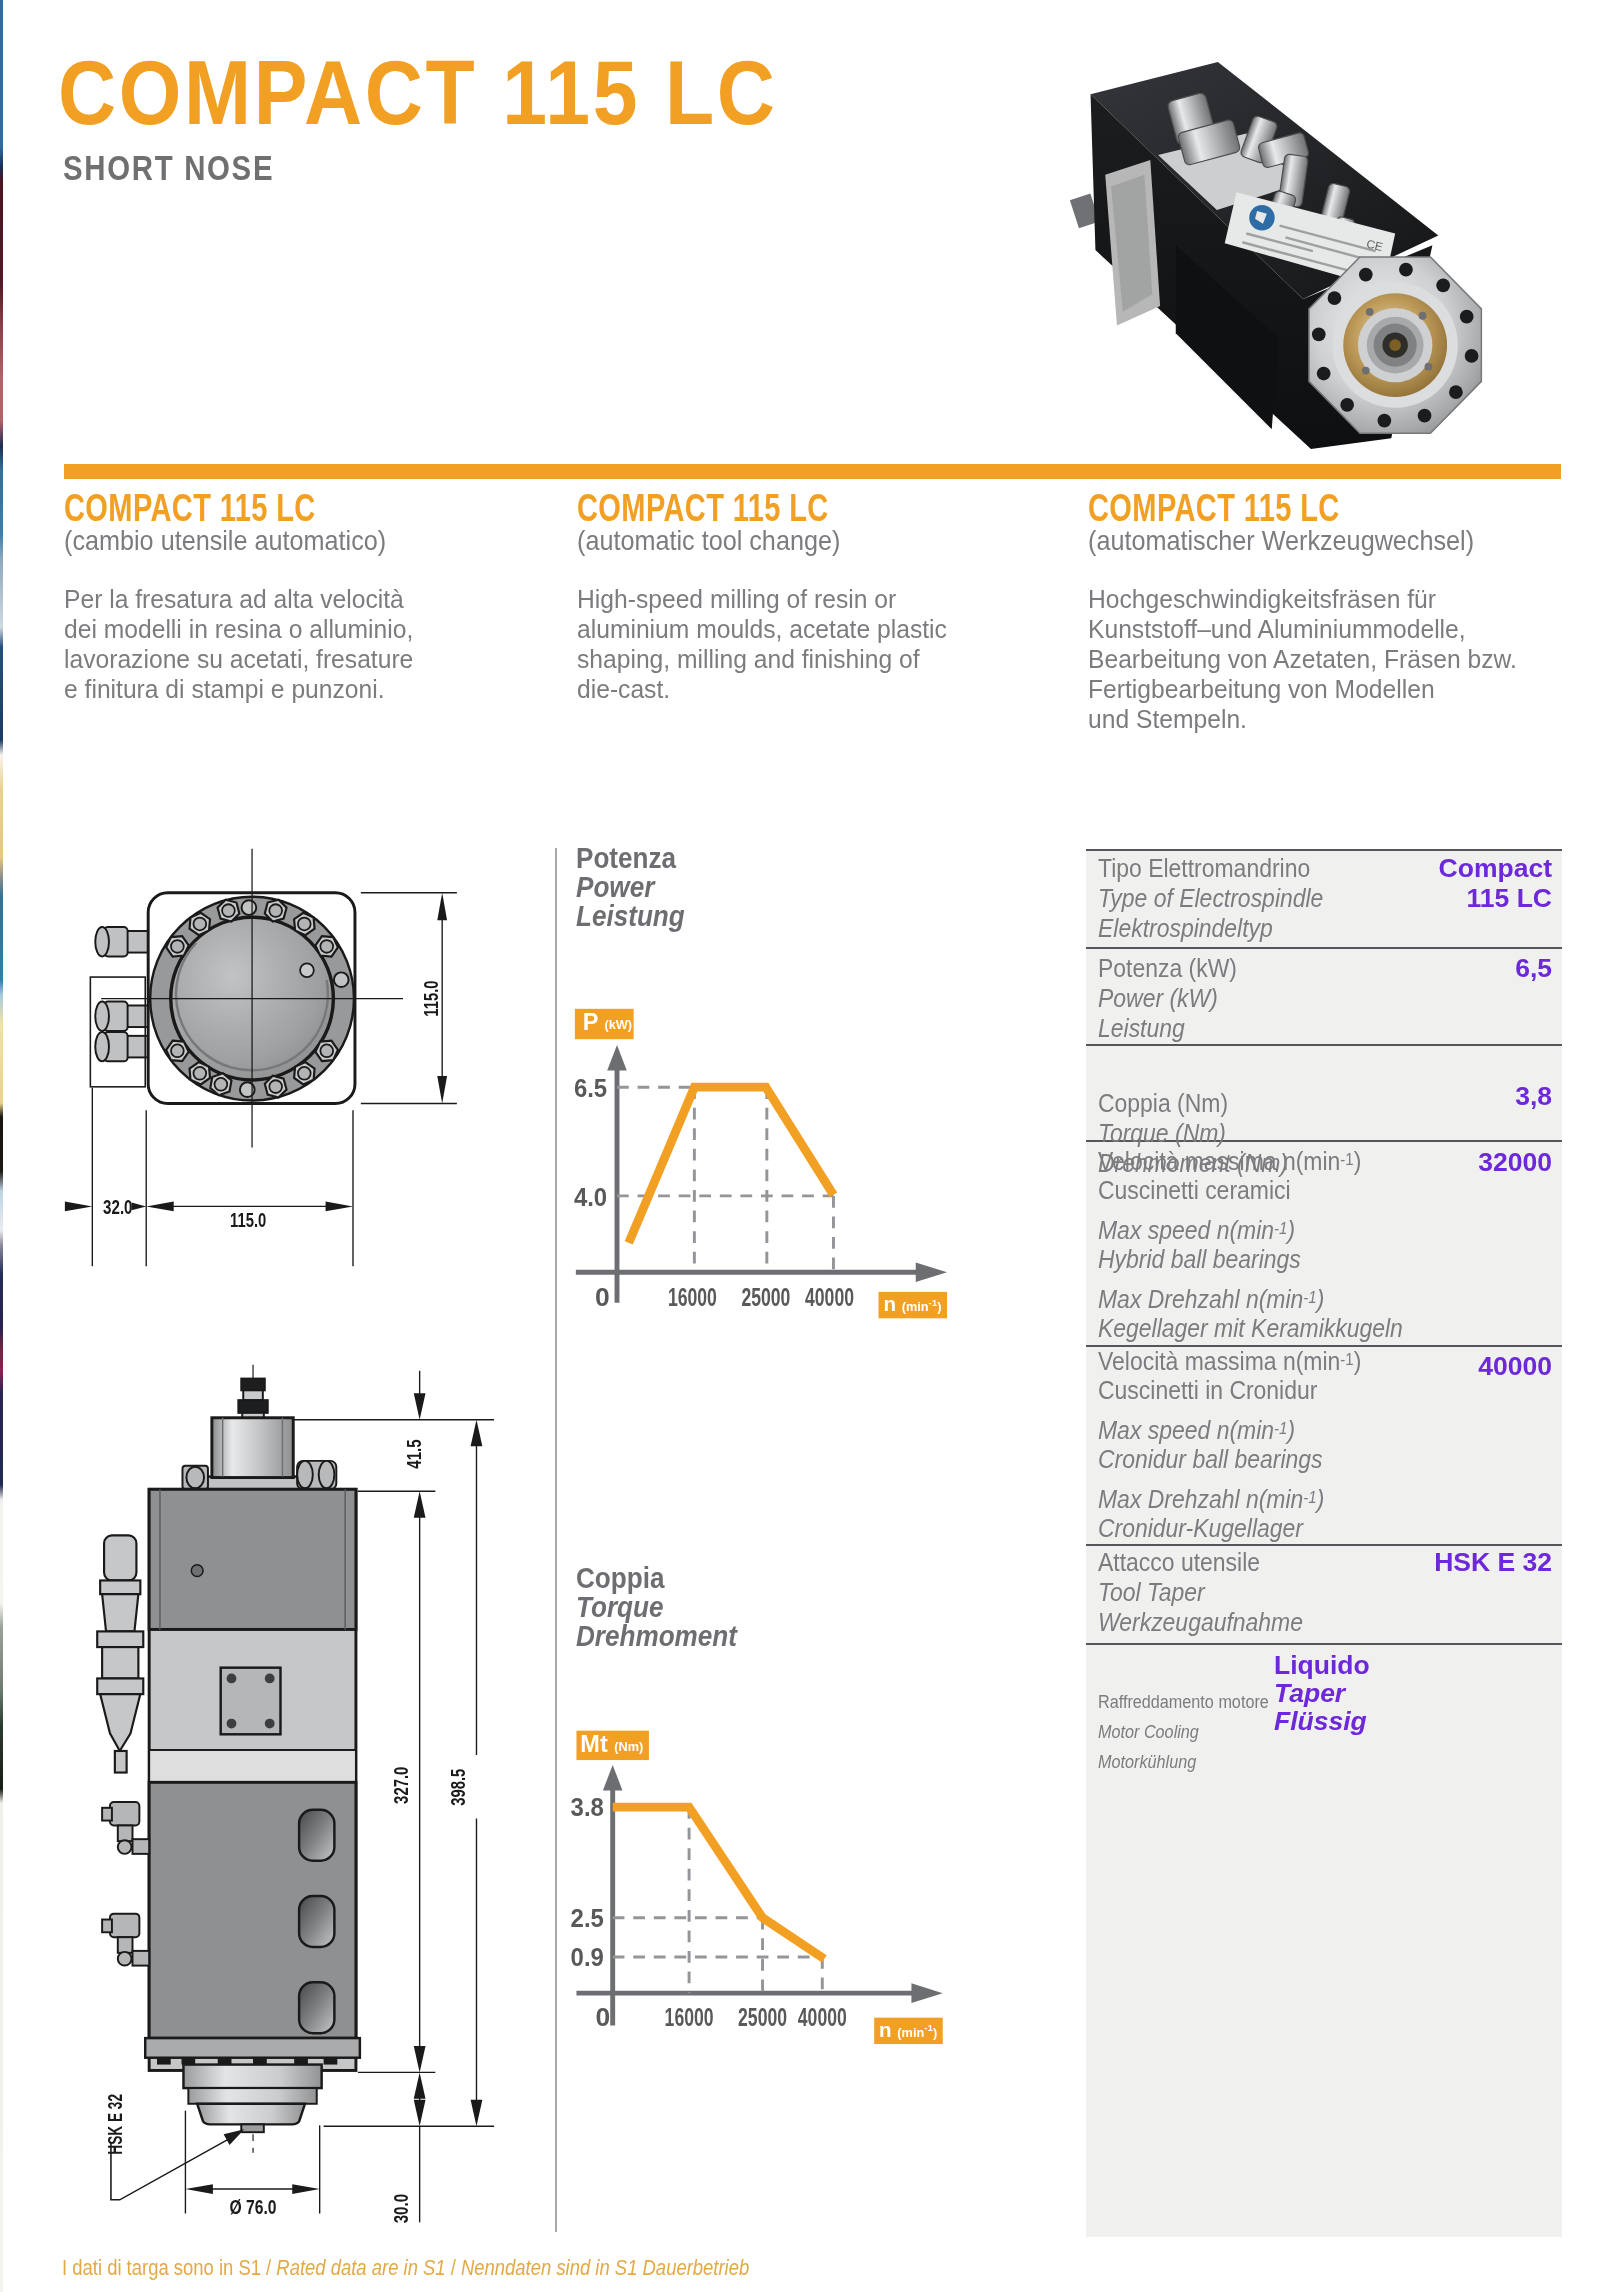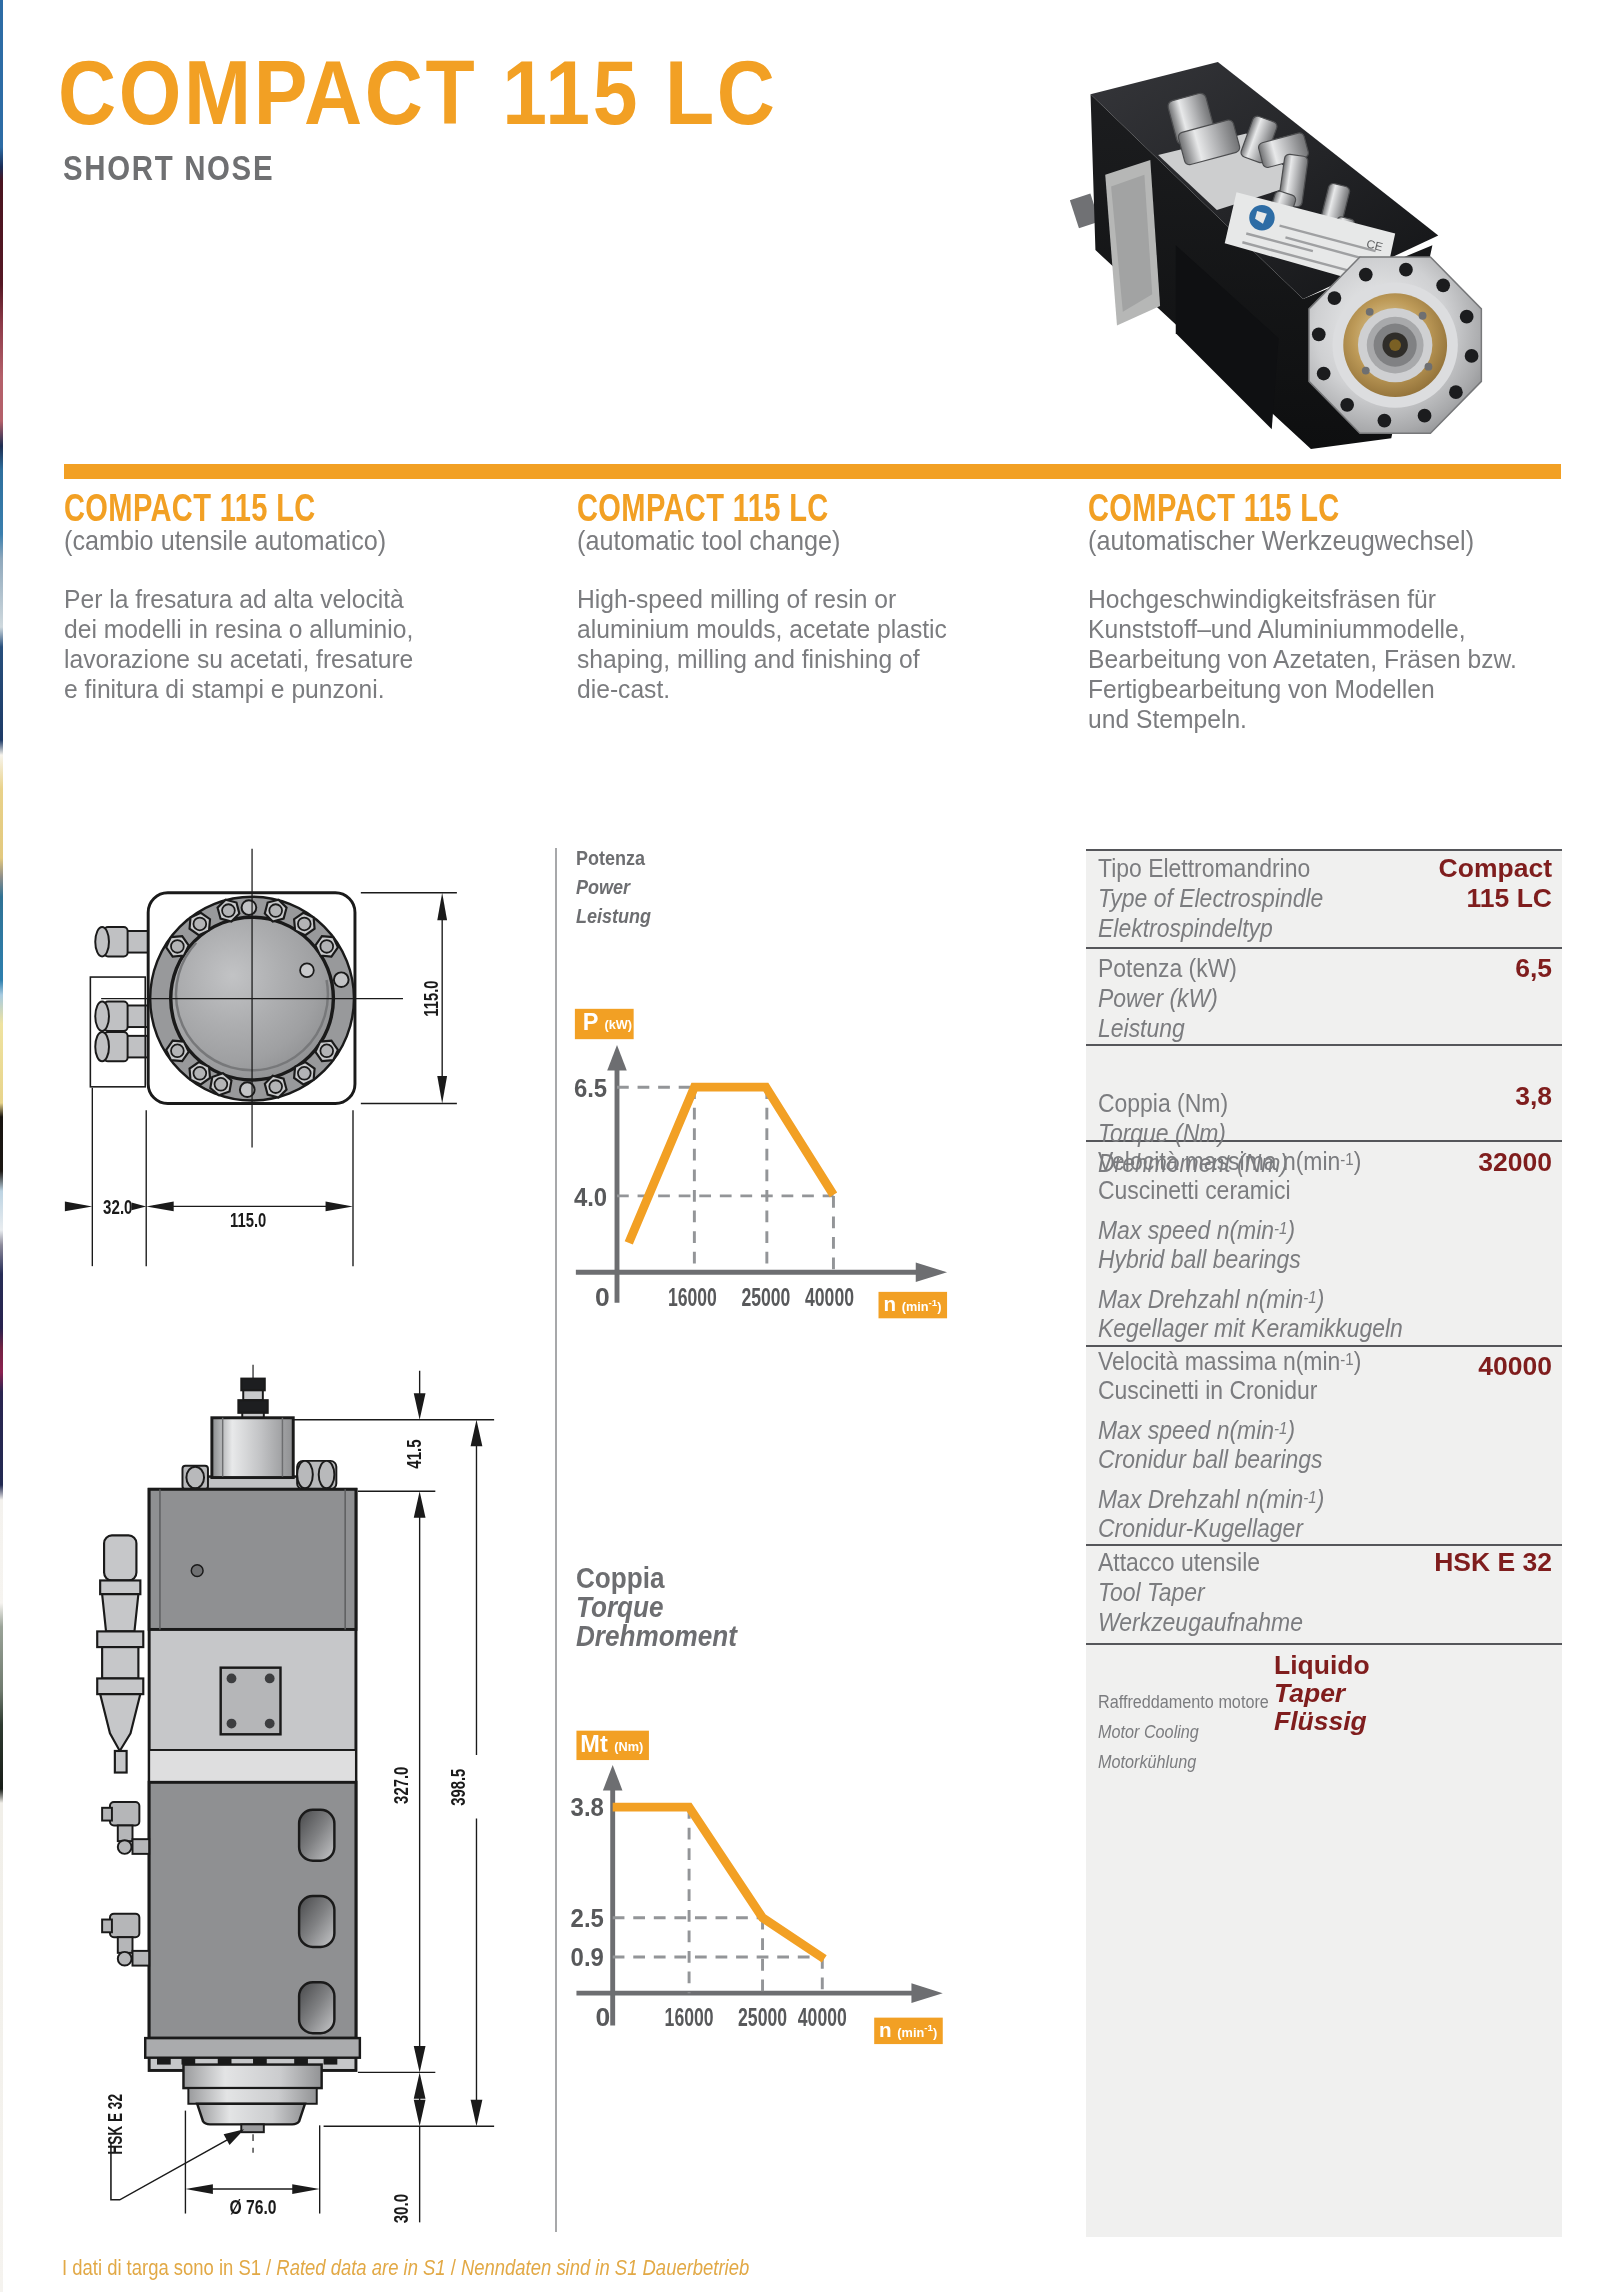--- a/index.html
+++ b/index.html
@@ -2,21 +2,21 @@
 <html><head>
 <meta charset="utf-8">
 <style>
   html,body{margin:0;padding:0;}
   body{width:1621px;height:2293px;position:relative;background:#ffffff;
        font-family:"Liberation Sans",sans-serif;overflow:hidden;}
   .abs{position:absolute;}
   .cond{transform-origin:0 0;display:inline-block;white-space:pre;}
   .blk{display:block;}
   sup.s{font-size:16.7px;vertical-align:4.9px;line-height:0;letter-spacing:0;}
-  .orange{color:#7f1d1d;}
+  .orange{color:#6d28d9;}
   .gray{color:#7b7c7f;}
 </style>
 </head>
 <body>
 
 <div class="abs" id="strip" style="left:0;top:0;width:2.9px;height:2293px;
   background:linear-gradient(to bottom,
     #2d6ca5 0px,#2d6ca5 147px,#1b2d56 167px,#4a1420 181px,#551824 284px,
     #8c3a48 323px,#b4606a 377px,#b4606a 421px,#1d2e52 446px,#2e6f9d 470px,
     #3a7fae 534px,#8fa8bc 559px,#cfd9de 627px,#274f7c 647px,#1d3a66 740px,
@@ -202,21 +202,21 @@
 <i>Motorkühlung</i></div></div>
 
 <div class="abs orange" style="left:1274px;top:853px;width:278px;font-size:26.5px;line-height:30px;font-weight:bold;text-align:right;">Compact<br>115 LC</div>
 <div class="abs orange" style="left:1274px;top:953px;width:278px;font-size:26.5px;font-weight:bold;text-align:right;">6,5</div>
 <div class="abs orange" style="left:1274px;top:1052px;width:278px;font-size:26.5px;font-weight:bold;text-align:right;margin-top:29px;">3,8</div>
 <div class="abs orange" style="left:1274px;top:1147px;width:278px;font-size:26.5px;font-weight:bold;text-align:right;">32000</div>
 <div class="abs orange" style="left:1274px;top:1351px;width:278px;font-size:26.5px;font-weight:bold;text-align:right;">40000</div>
 <div class="abs orange" style="left:1274px;top:1547px;width:278px;font-size:26.5px;font-weight:bold;text-align:right;">HSK E 32</div>
 <div class="abs orange" style="left:1274px;top:1651px;width:278px;font-size:26.5px;line-height:28px;font-weight:bold;">Liquido<br><i>Taper</i><br><i>Flüssig</i></div>
 
-<div class="abs" style="left:576px;top:844px;font-size:20px;line-height:29px;font-weight:bold;color:#6d6e71;">
+<div class="abs" style="left:576px;top:844px;font-size:29px;line-height:29px;font-weight:bold;color:#6d6e71;">
   <div class="cond" style="transform:scaleX(0.9);">Potenza
 <i>Power</i>
 <i>Leistung</i></div></div>
 <div class="abs" style="left:576px;top:1564px;font-size:29px;line-height:29px;font-weight:bold;color:#6d6e71;">
   <div class="cond" style="transform:scaleX(0.9);">Coppia
 <i>Torque</i>
 <i>Drehmoment</i></div></div>
 
 <svg class="abs" style="left:568px;top:1000px;" width="431" height="333" viewBox="580 1020 440 340">
   <rect x="587" y="1029" width="60" height="31" fill="#f2a024"></rect>

